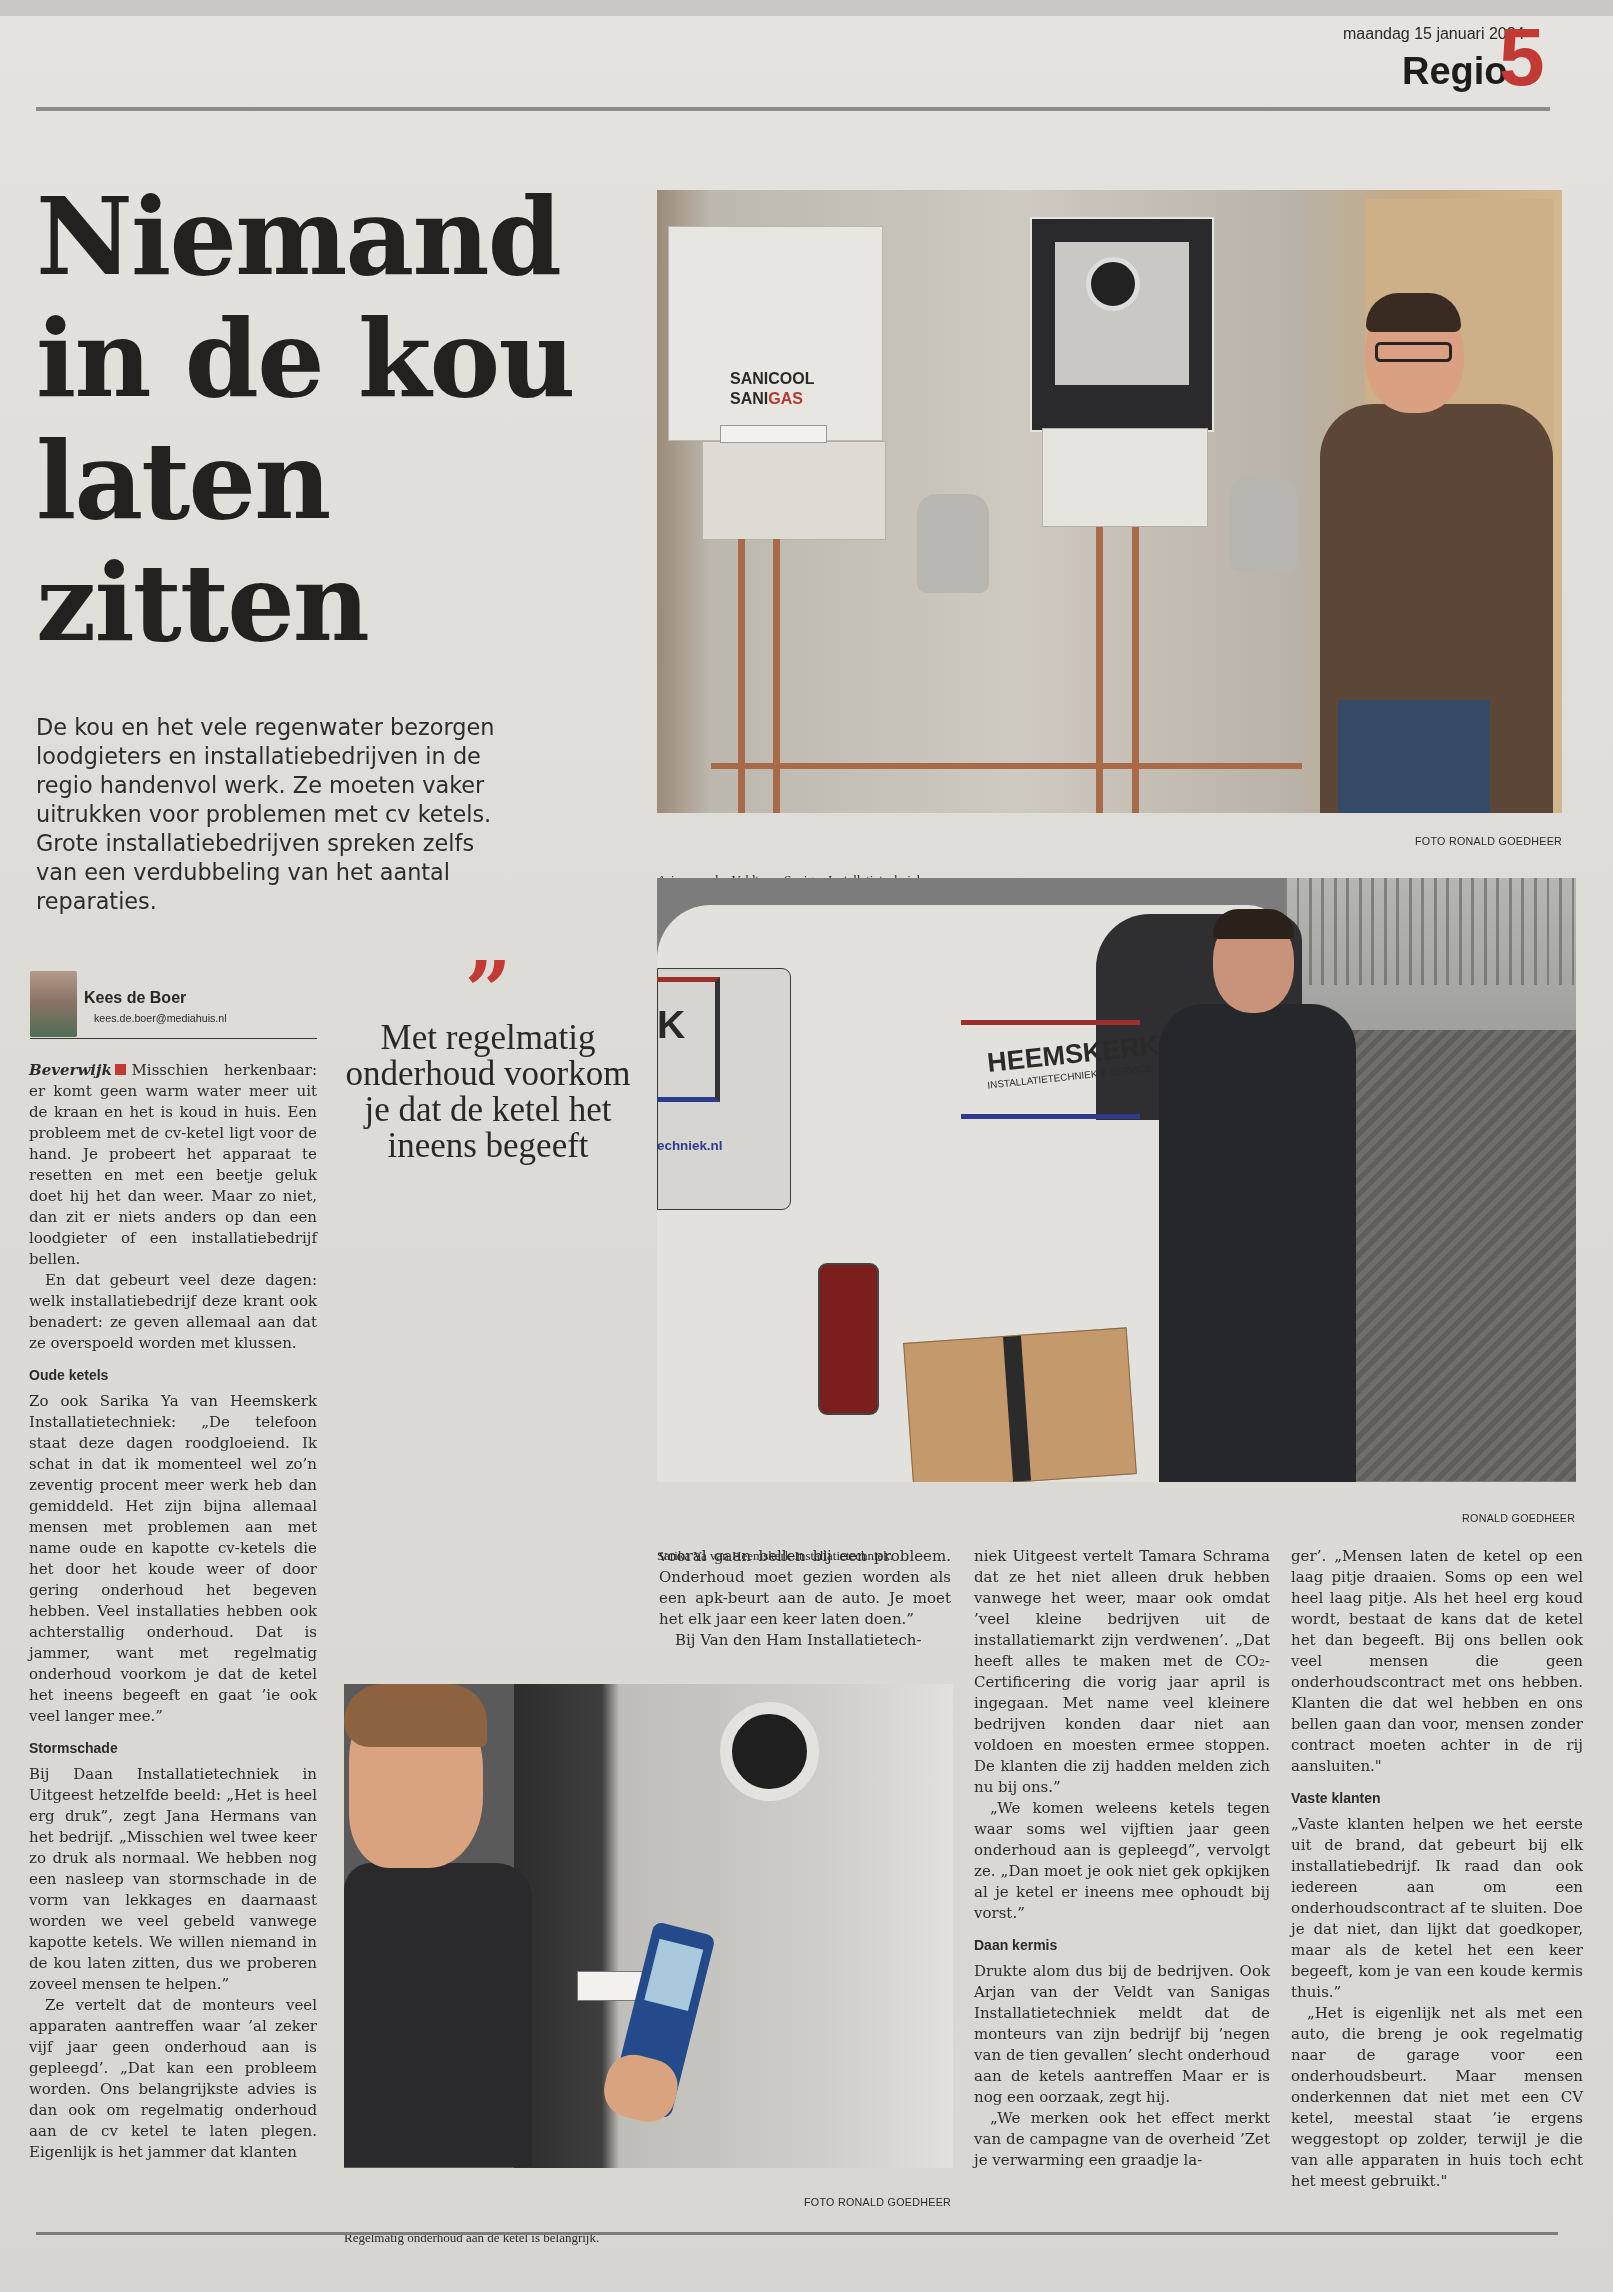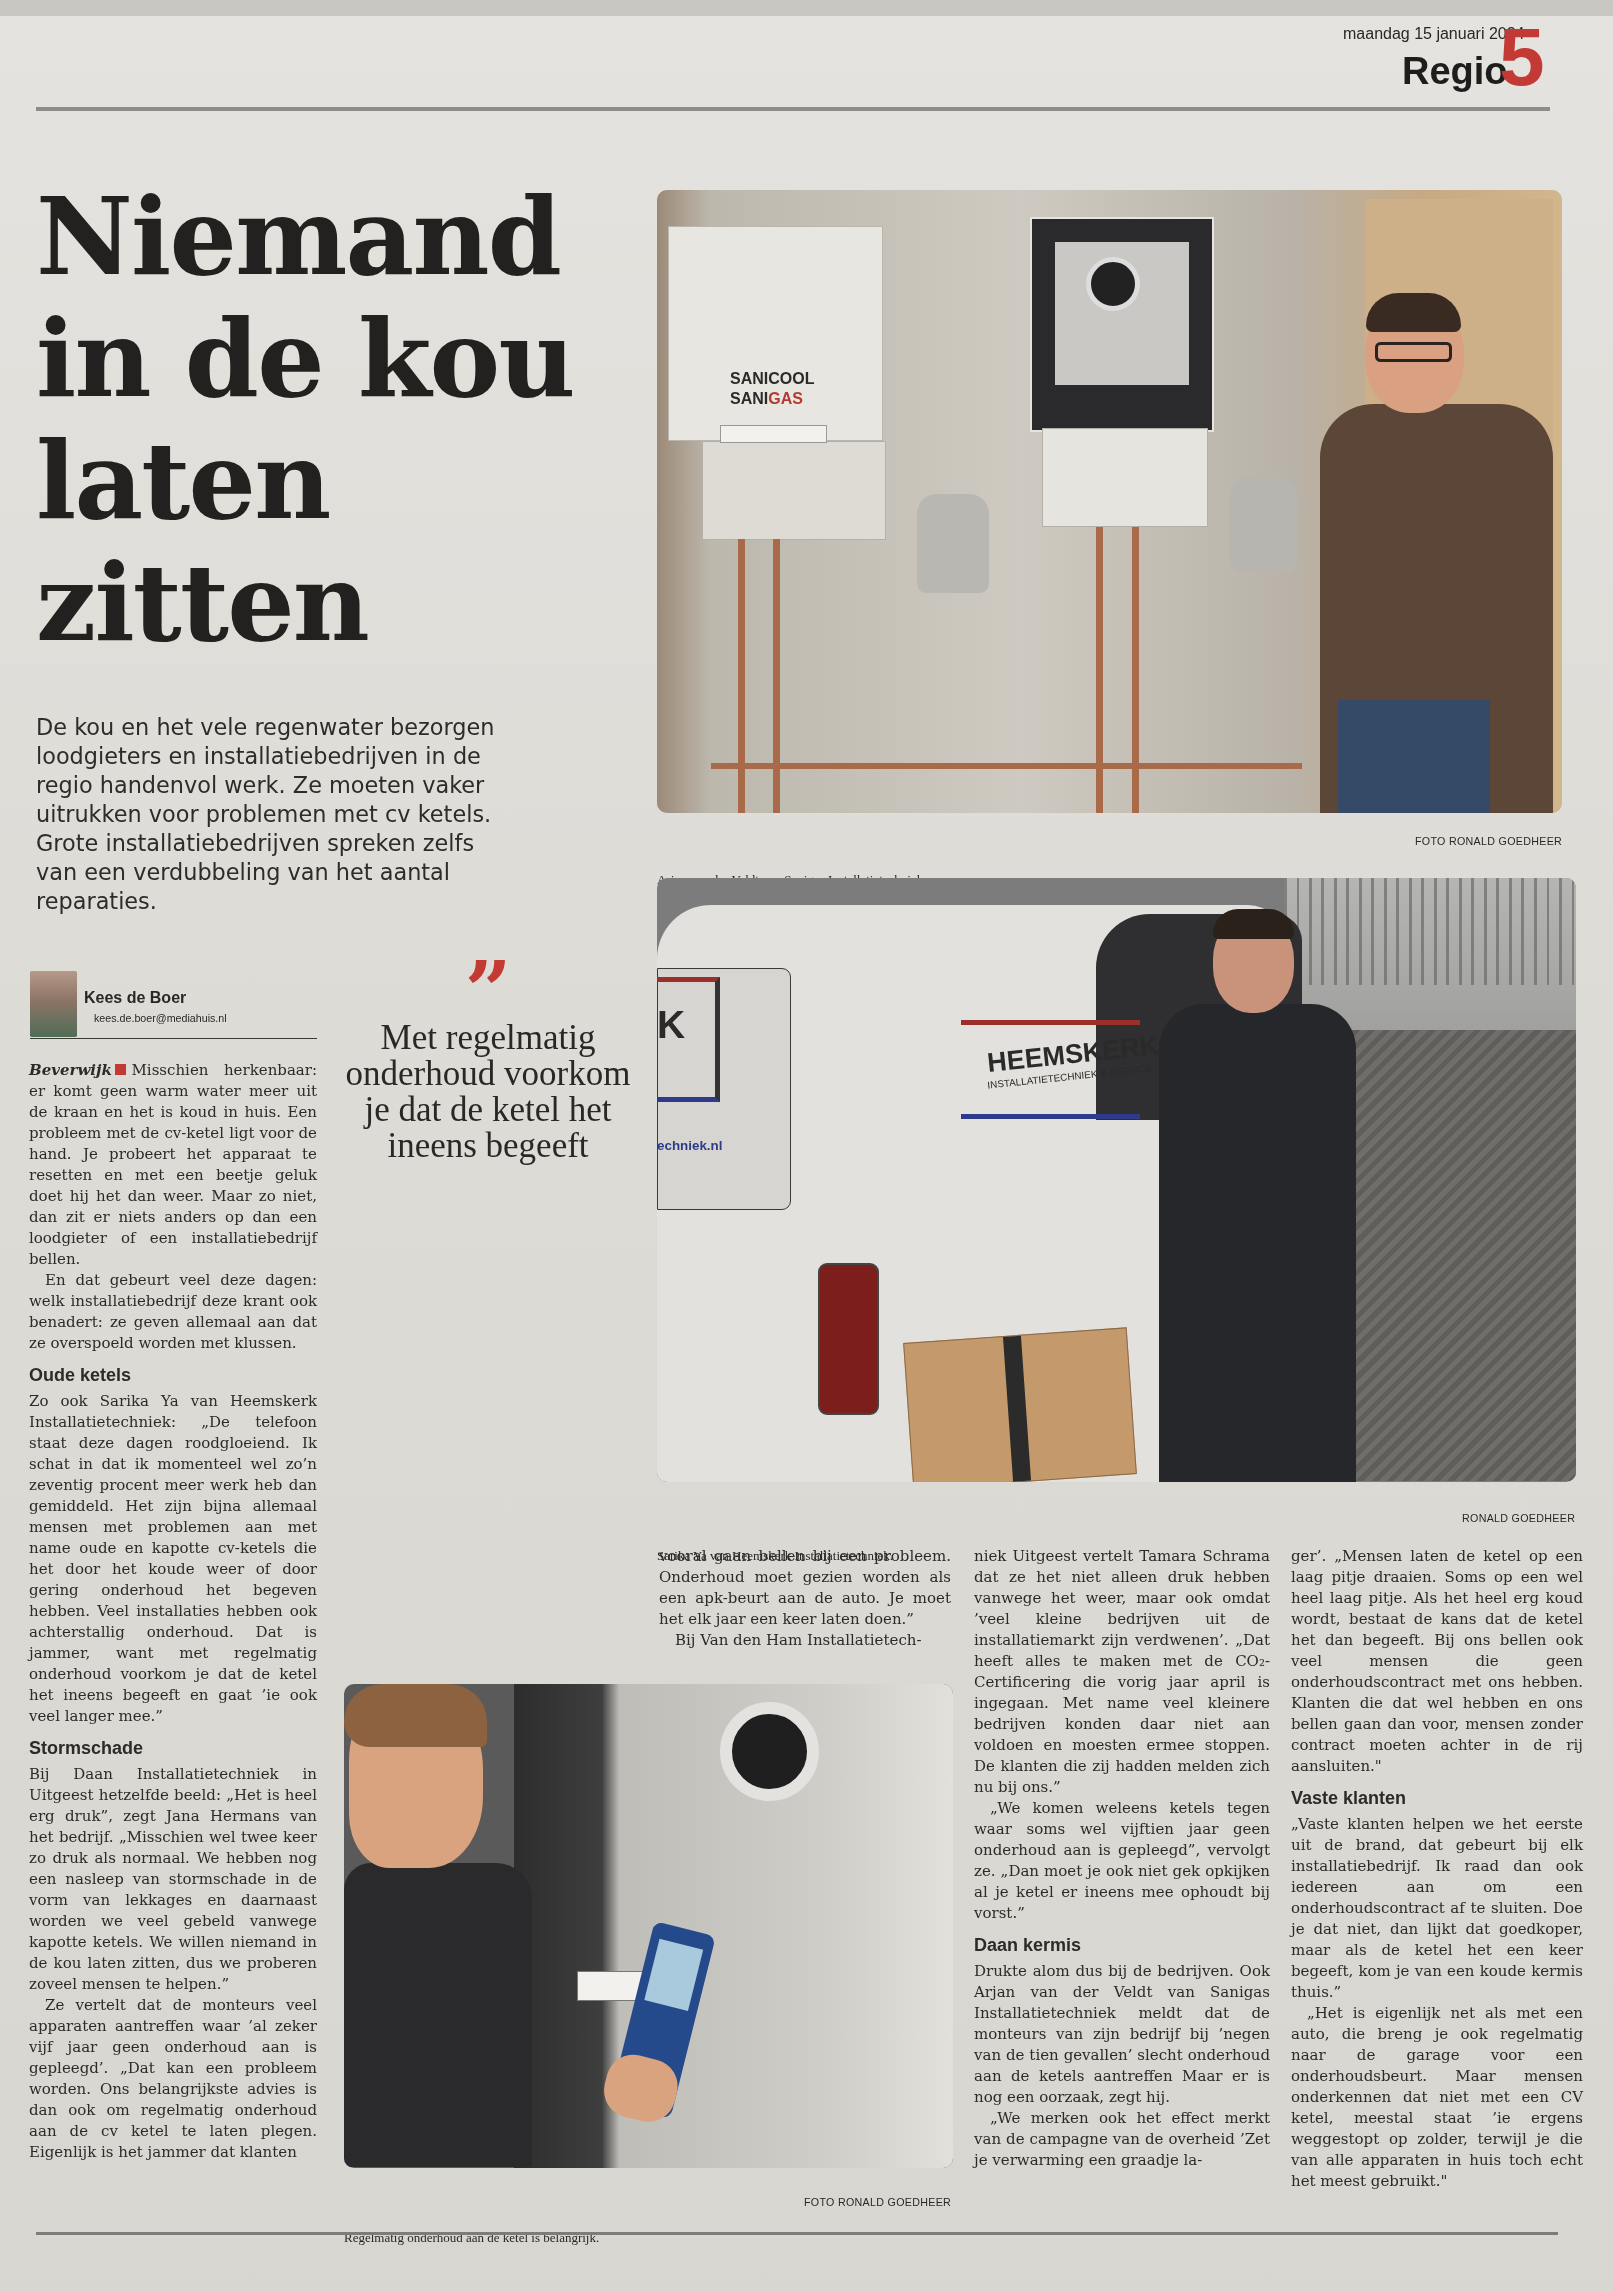--- a/index.html
+++ b/index.html
@@ -36,24 +36,24 @@
 
     .pull { position: absolute; left: 340px; top: 955px; width: 296px; text-align: center; }
     .pull .mark { font-family: "DejaVu Serif", serif; font-weight: 700; font-size: 81px; line-height: 72px; color: #c23a33; height: 54px; }
     .pull .text { font-family: Liberation Serif, serif; font-size: 35px; line-height: 36px; color: #2a2826; margin-top: 10.7px; }
 
     .col { position: absolute; font-family: "DejaVu Serif", serif; font-size: 15px; line-height: 21px; color: #2d2b28; text-align: justify; hyphens: manual; }
     .col p { text-indent: 0; }
     .col p + p { text-indent: 16px; }
     .col .dateline { font-style: italic; font-weight: 700; }
     .col .square { display: inline-block; width: 10.7px; height: 10.7px; background: #c23a33; margin: 0 5.4px 0 3.6px; vertical-align: 0; }
-    .col h3 { font-family: "Liberation Sans", sans-serif; font-weight: 700; font-size: 18px; margin: 10.7px 0 5.4px; text-indent: 0; }
+    .col h3 { font-family: "Liberation Sans", sans-serif; font-weight: 700; font-size: 14px; margin: 10.7px 0 5.4px; text-indent: 0; }
     .col h3 + p { text-indent: 0; }
 
-    .photo { position: absolute; overflow: hidden; border-radius: 10px; }
+    .photo { position: absolute; overflow: hidden; }
     .cap { position: absolute; font-family: Liberation Serif, serif; font-size: 13px; color: #2a2826; margin-top: 36px; }
     .credit { position: absolute; font-family: "Liberation Sans", sans-serif; font-size: 10.7px; color: #2a2826; letter-spacing: 0.3px; }
 
     
     .p1 { left: 657px; top: 190px; width: 905px; height: 623px; background: #c8c3ba; }
     .p1 .wall { position: absolute; inset: 0; background: linear-gradient(90deg, #9c8a78 0%, #bdb8ae 6%, #cfcac1 40%, #b8b2a8 70%, #c7a982 85%, #d2b68c 100%); }
     .p1 .boiler1 { position: absolute; left: 10.7px; top: 36px; width: 215px; height: 215px; background: #e8e6e1; border: 1.8px solid #bab6ae; }
     .p1 .boiler1b { position: absolute; left: 45px; top: 251px; width: 184px; height: 99px; background: #dedbd5; border: 1.8px solid #b4b0a8; }
     .p1 .brand { position: absolute; left: 73px; top: 179px; font-family: "Liberation Sans", sans-serif; font-weight: 700; font-size: 16px; color: #2b2b2b; line-height: 19.7px; }
     .p1 .brand .gas { color: #b33a33; }

